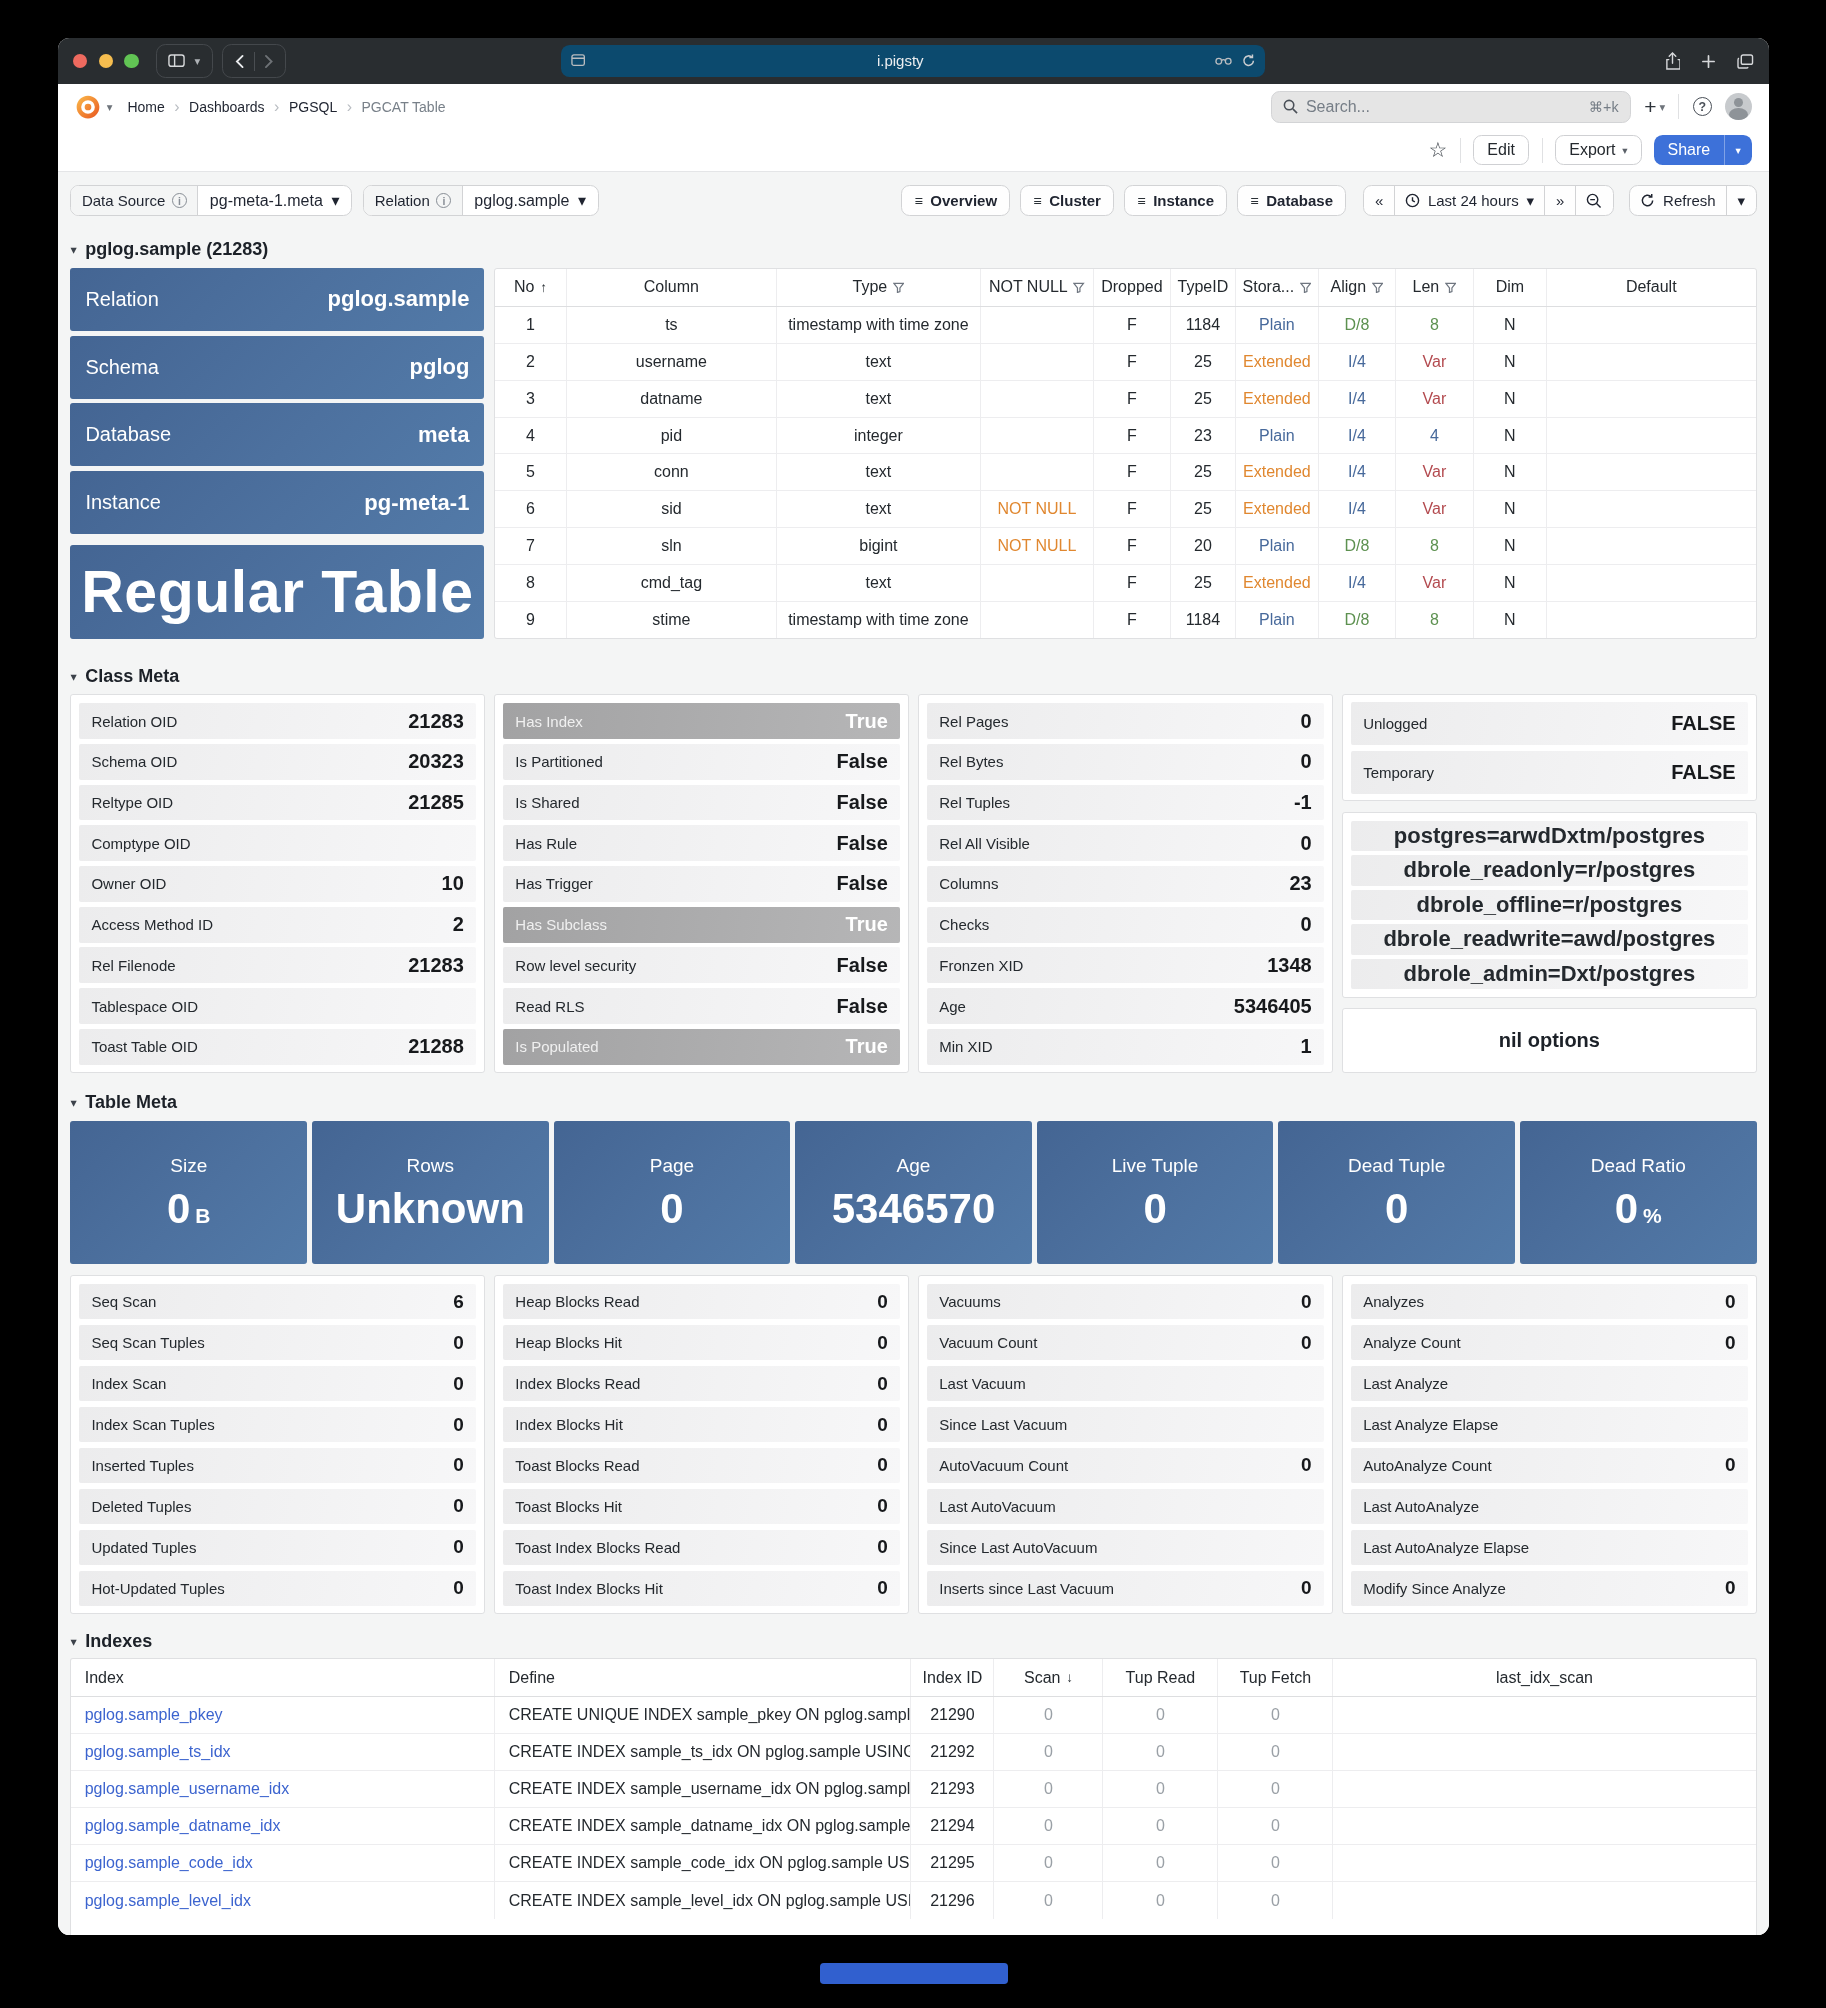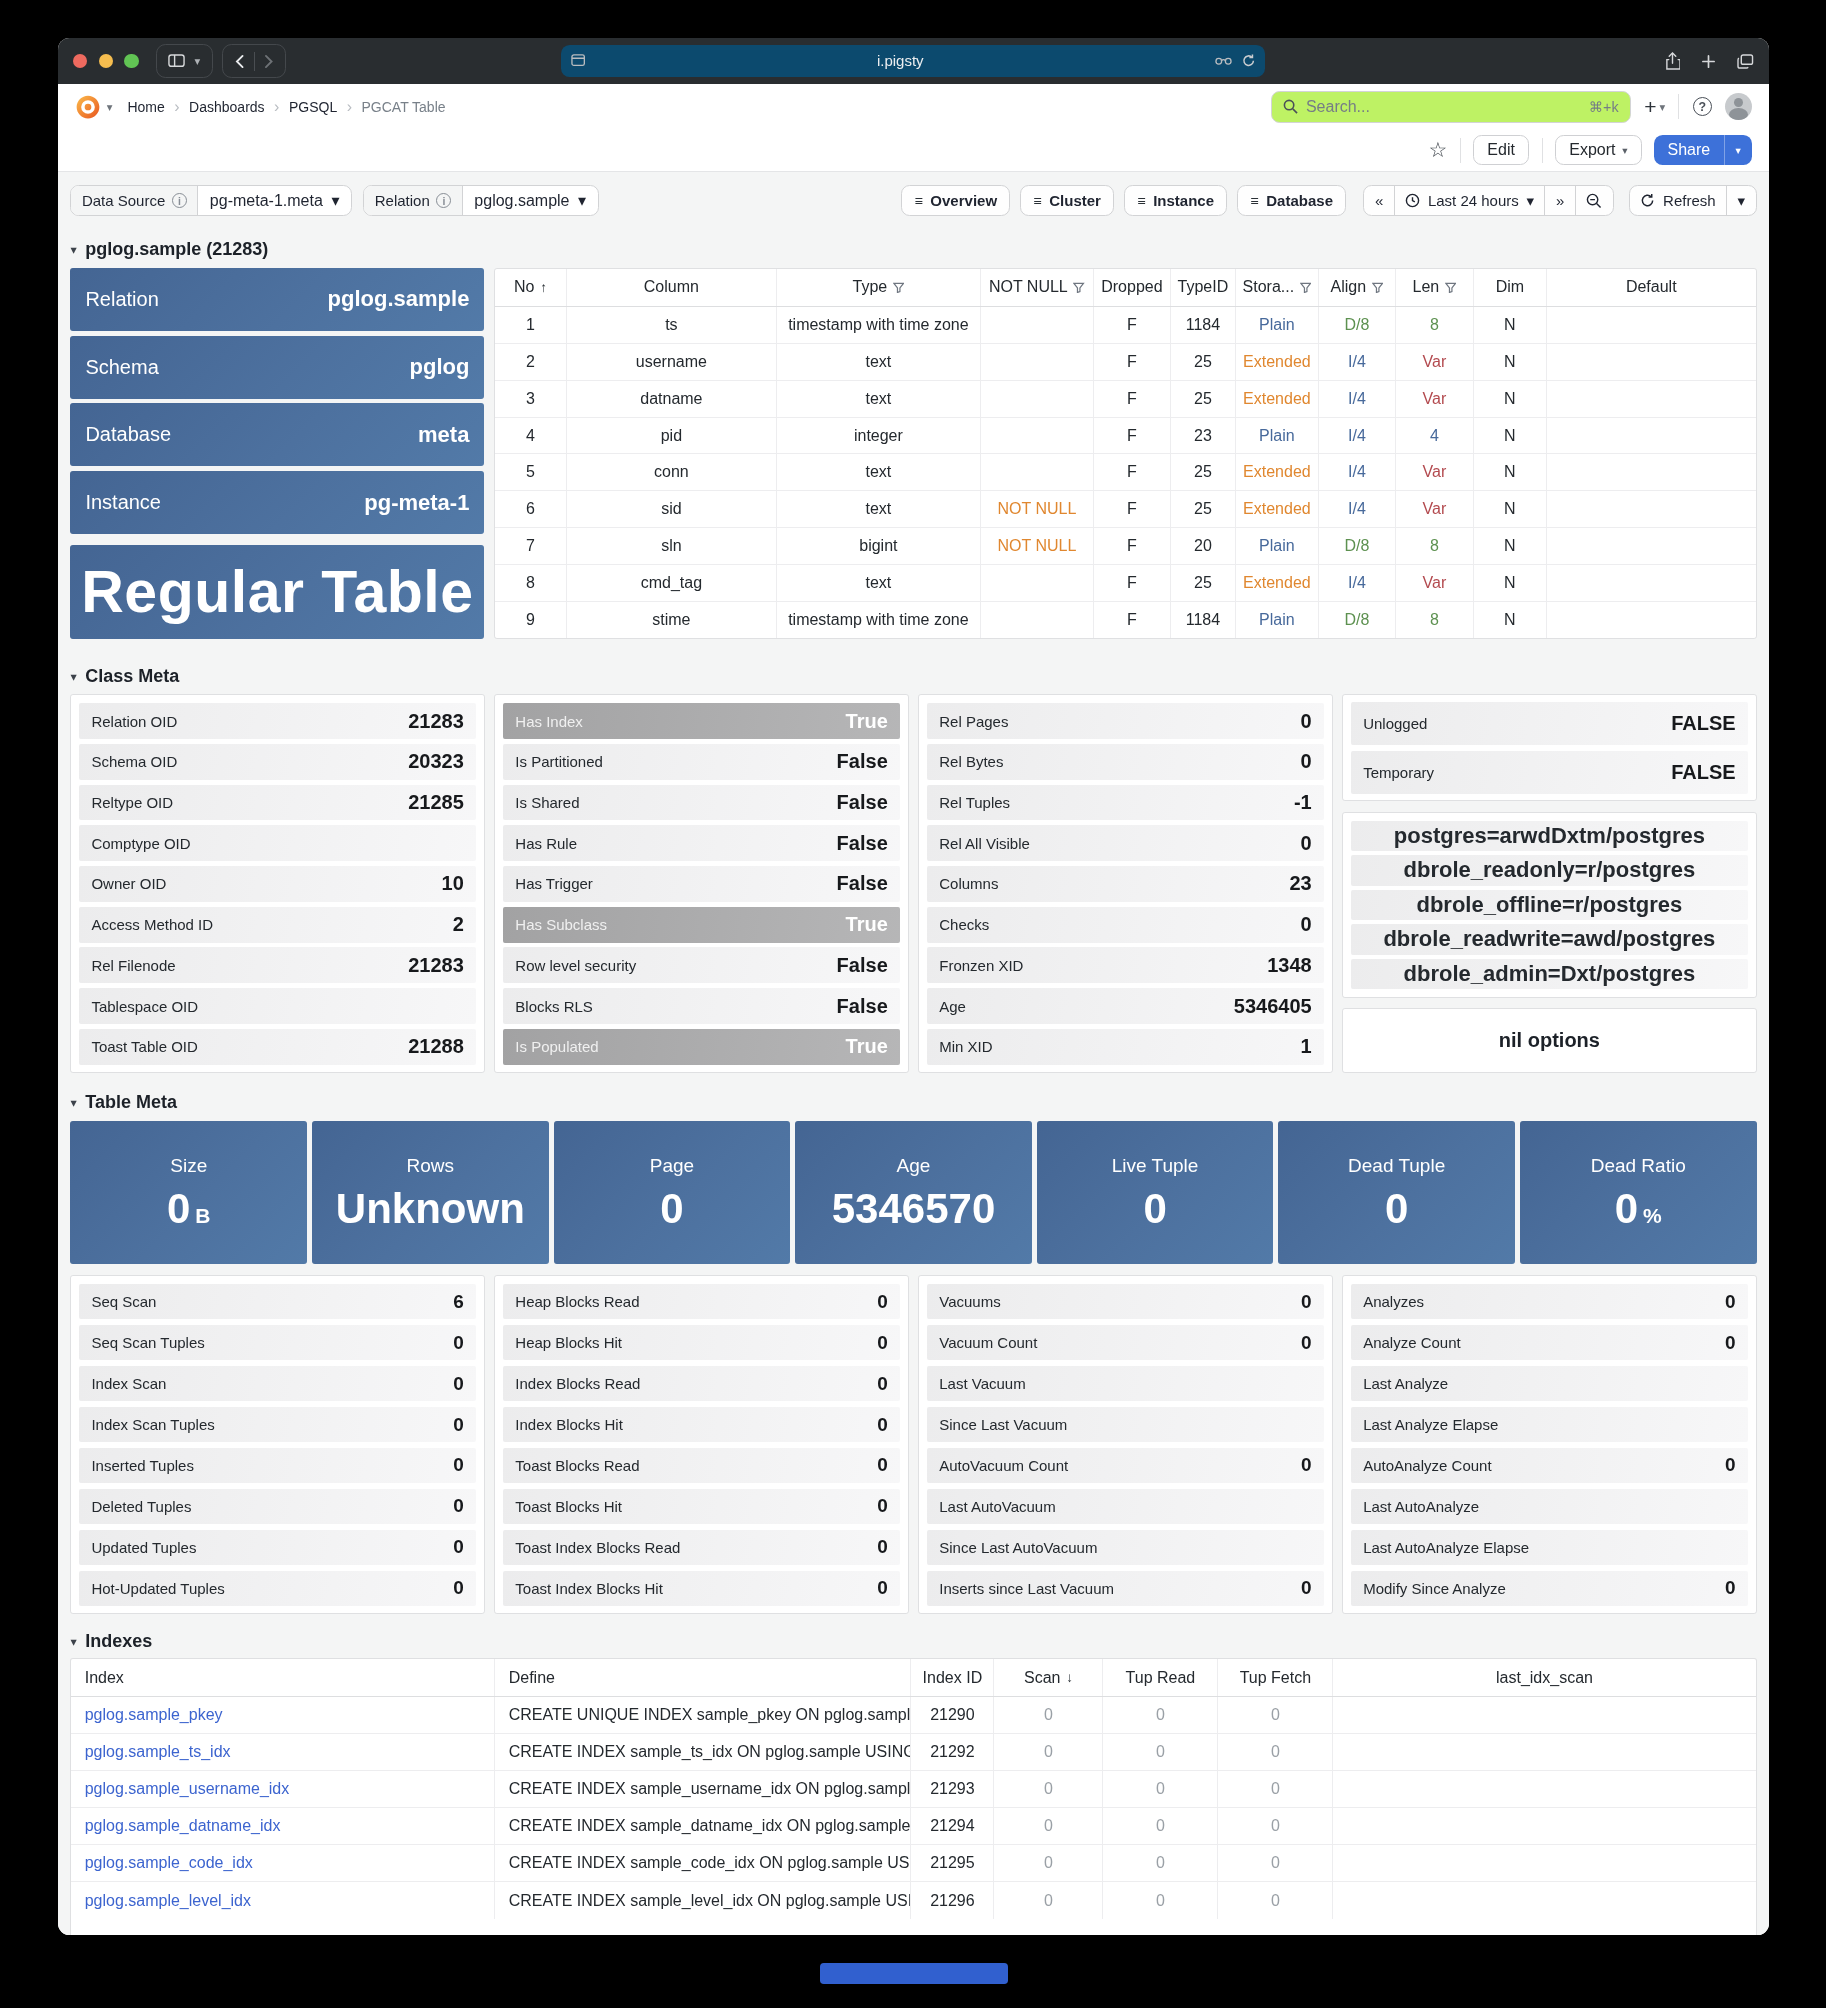--- a/index.html
+++ b/index.html
@@ -22,21 +22,21 @@
   .tb-right { margin-left:auto; display:flex; gap:21px; align-items:center; }
 
   
   .gf-header { height:45px; background:#fff; display:flex; align-items:center; padding:0 17px; flex:0 0 auto; }
   .gf-logo { display:flex; align-items:center; gap:5.7px; margin-right:15px; }
   .crumbs { display:flex; align-items:center; gap:9.5px; }
   .crumb { font-size:14px; color:#1f2430; font-weight:500; cursor:default; }
   .crumb.last { color:#788089; font-weight:400; }
   .crumb-sep { color:#b9bdc2; font-size:16px; }
   .gf-right { margin-left:auto; display:flex; align-items:center; gap:13.3px; }
-  .searchbox { width:360px; height:32px; border:1px solid #d3d4d6; border-radius:8.6px; background:#bef264; display:flex; align-items:center; padding:0 11.4px; gap:7.6px; }
+  .searchbox { width:360px; height:32px; border:1px solid #d3d4d6; border-radius:8.6px; background:#e5e5e5; display:flex; align-items:center; padding:0 11.4px; gap:7.6px; }
   .searchbox input { border:none; outline:none; background:transparent; flex:1; font-size:16px; color:#3a4049; font-family:"Liberation Sans",sans-serif; }
   .searchbox input::placeholder { color:#757d86; }
   .kbd { font-size:14.3px; color:#757d86; }
   .plus-menu { display:flex; align-items:center; gap:2.9px; color:#2e343b; font-size:21px; }
   .vdiv { width:1px; height:25px; background:#e0e1e3; }
   .help-ic { width:19px; height:19px; border:1.9px solid #4a5058; border-radius:50%; color:#4a5058; font-size:12.4px; font-weight:700; display:flex; align-items:center; justify-content:center; }
   .avatar { width:27px; height:27px; border-radius:50%; background:#c7cacd; position:relative; overflow:hidden; }
   .avatar:before{content:""; position:absolute; left:8.6px; top:4.8px; width:9.5px;height:9.5px;border-radius:50%;background:#8e9398;}
   .avatar:after{content:""; position:absolute; left:3.8px; top:15px; width:19px;height:13.3px;border-radius:50%;background:#8e9398;}
 
@@ -633,21 +633,21 @@
             </div>
             <div class="kv istrue">
               <span class="k">Has Subclass</span>
               <span class="v">True</span>
             </div>
             <div class="kv">
               <span class="k">Row level security</span>
               <span class="v">False</span>
             </div>
             <div class="kv">
-              <span class="k">Blocks RLS</span>
+              <span class="k">Read RLS</span>
               <span class="v">False</span>
             </div>
             <div class="kv istrue">
               <span class="k">Is Populated</span>
               <span class="v">True</span>
             </div>
           </div>
         <div class="panel kvpanel" id="cmcol3">
             <div class="kv">
               <span class="k">Rel Pages</span>

